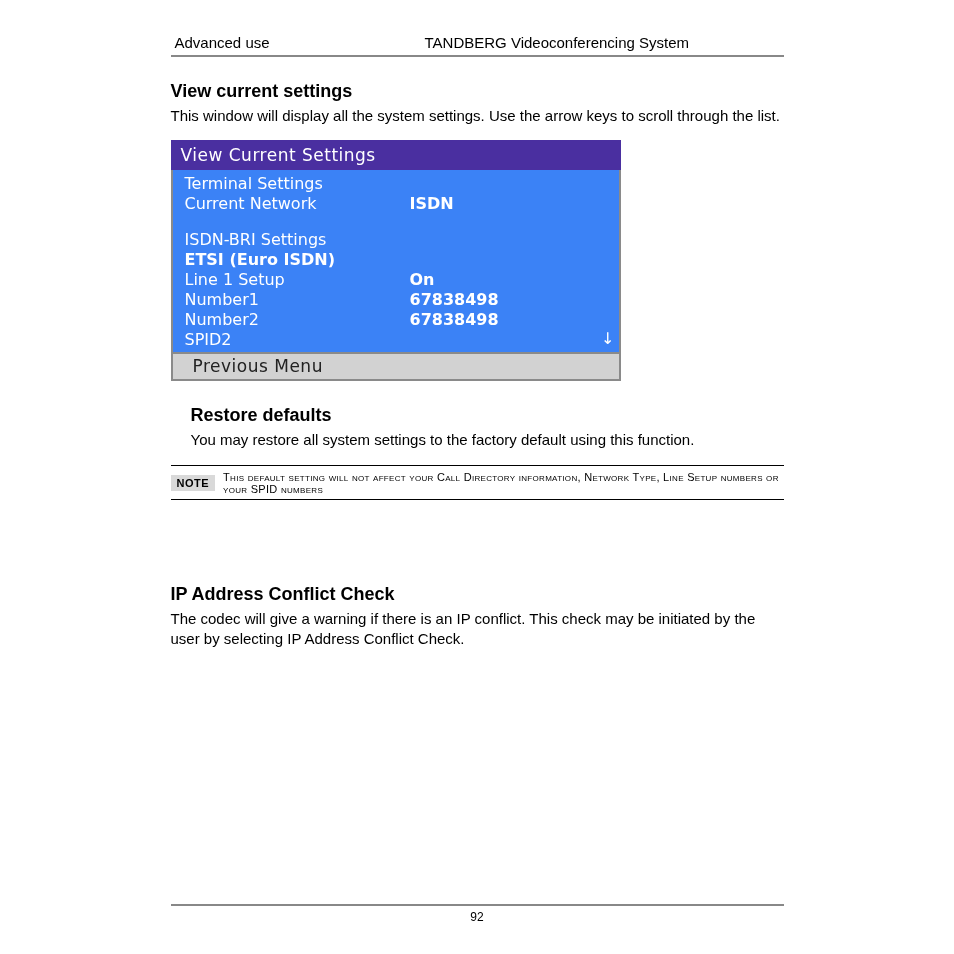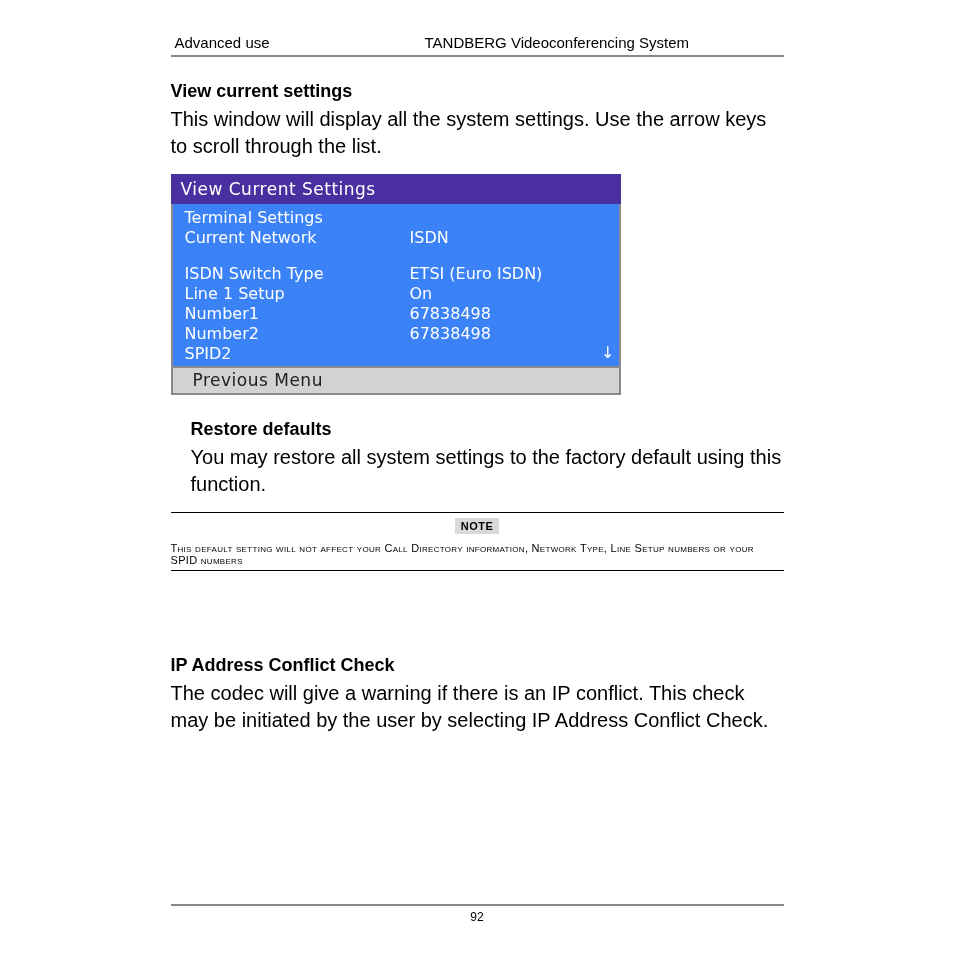--- a/index.html
+++ b/index.html
@@ -30,21 +30,21 @@
   .header-center {
     flex: 1;
     text-align: left;
   }
   .section-h {
     font-weight: bold;
     font-size: 18px;
     margin: 24px 0 4px 0;
   }
   .body-text {
-    font-size: 20px;
+    font-size: 15px;
     line-height: 1.35;
     margin: 0 0 14px 0;
   }
   .settings-box {
     width: 450px;
     margin: 6px 0 24px 0;
     font-family: "DejaVu Sans", Arial, sans-serif;
   }
   .settings-title {
     background: #4a2fa0;
@@ -66,20 +66,21 @@
   }
   .settings-row {
     display: flex;
     line-height: 1.25;
   }
   .settings-label {
     width: 225px;
   }
   .settings-value {
     flex: 1;
+    font-weight: bold;
   }
   .settings-gap {
     height: 16px;
   }
   .scroll-arrow {
     position: absolute;
     right: 4px;
     bottom: 4px;
     color: #fff;
     font-size: 16px;
@@ -94,21 +95,20 @@
     letter-spacing: 0.5px;
   }
   .note-block {
     border-top: 1px solid #000;
     border-bottom: 1px solid #000;
     padding: 5px 0 4px 0;
     margin: 6px 0 30px 0;
     display: flex;
     align-items: center;
     gap: 8px;
-    flex-direction: column;
   }
   .note-badge {
     background: #d9d9d9;
     font-size: 11px;
     font-weight: bold;
     padding: 2px 6px;
     letter-spacing: 0.5px;
   }
   .note-text {
     font-size: 11px;
@@ -144,21 +144,23 @@
     <div class="settings-body">
       <div class="settings-row">
         <div class="settings-label" style="font-weight:normal">Terminal Settings</div>
       </div>
       <div class="settings-row">
         <div class="settings-label">Current Network</div>
         <div class="settings-value">ISDN</div>
       </div>
       <div class="settings-gap"></div>
       <div class="settings-row">
-        <div class="settings-label">ISDN Switch Type</div>
+        <div class="settings-label">ISDN-BRI Settings</div>
+      </div>
+      <div class="settings-row">
         <div class="settings-value">ETSI (Euro ISDN)</div>
       </div>
       <div class="settings-row">
         <div class="settings-label">Line 1 Setup</div>
         <div class="settings-value">On</div>
       </div>
       <div class="settings-row">
         <div class="settings-label">Number1</div>
         <div class="settings-value">67838498</div>
       </div>

